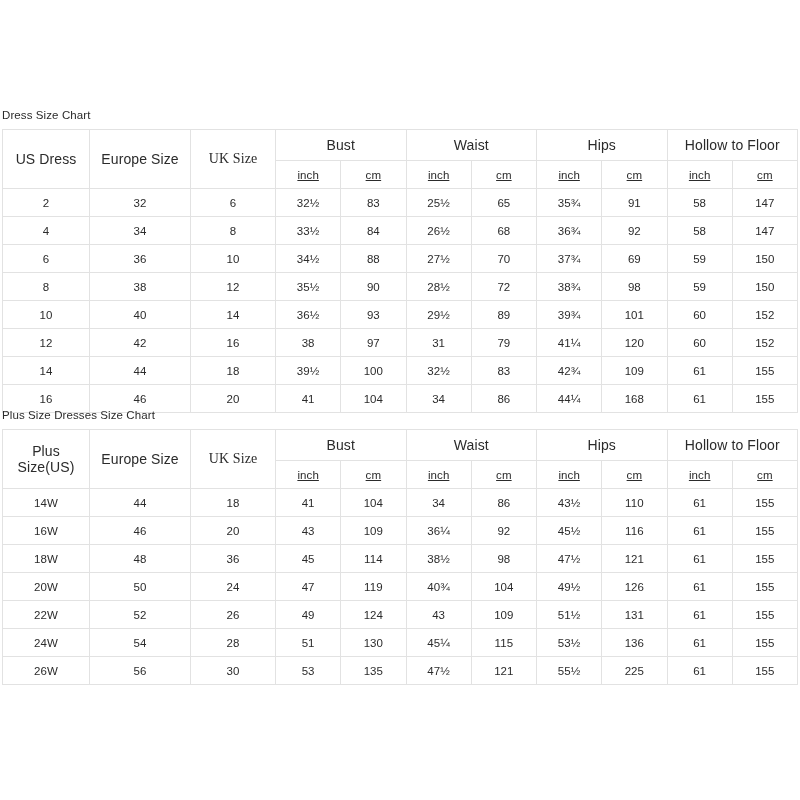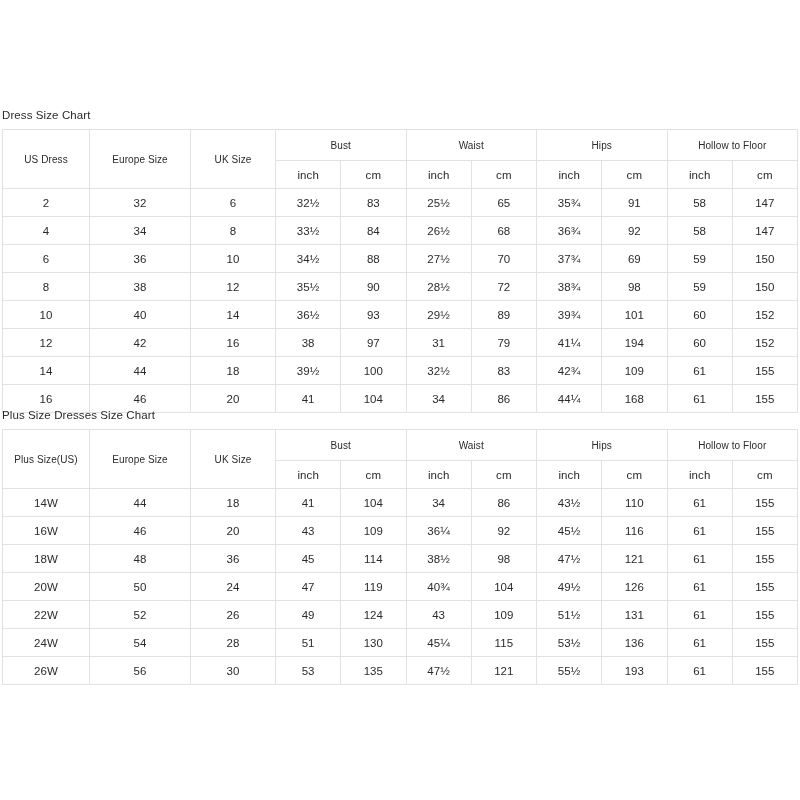--- a/index.html
+++ b/index.html
@@ -47,32 +47,32 @@
     font-size: 11.5px;
     color: #2b2b2b;
     text-align: center;
     vertical-align: middle;
     padding: 0;
     height: 27px;
     letter-spacing: 0.1px;
   }
   table.size-table tr.header-row td {
     height: 30px;
-    font-size: 10px;
+    font-size: 14px;
   }
   table.size-table tr.unit-row td {
     height: 27px;
   }
   table.size-table tr.data-row td {
     height: 27px;
   }
   .col-a { width: 86px; }
   .col-b { width: 100px; }
-  .col-c { width: 84px; }
-  .col-unit { width: 65.5px; }
+  .col-c { width: 84px; font-family: Liberation Serif, serif; }
+  .col-unit { width: 65.5px; text-decoration: underline; }
 </style>
 </head>
 <body>
 
 <div class="page">
 
   <div class="chart-block" id="block-standard">
     <div class="chart-caption">Dress Size Chart</div>
     <table class="size-table">
       <tbody>
@@ -162,21 +162,21 @@
         </tr>
         <tr class="data-row">
           <td>12</td>
           <td>42</td>
           <td>16</td>
           <td>38</td>
           <td>97</td>
           <td>31</td>
           <td>79</td>
           <td>41¼</td>
-          <td>194</td>
+          <td>120</td>
           <td>60</td>
           <td>152</td>
         </tr>
         <tr class="data-row">
           <td>14</td>
           <td>44</td>
           <td>18</td>
           <td>39½</td>
           <td>100</td>
           <td>32½</td>
@@ -306,21 +306,21 @@
         </tr>
         <tr class="data-row">
           <td>26W</td>
           <td>56</td>
           <td>30</td>
           <td>53</td>
           <td>135</td>
           <td>47½</td>
           <td>121</td>
           <td>55½</td>
-          <td>193</td>
+          <td>225</td>
           <td>61</td>
           <td>155</td>
         </tr>
       </tbody>
     </table>
   </div>
 
 </div>
 
 </body></html>

